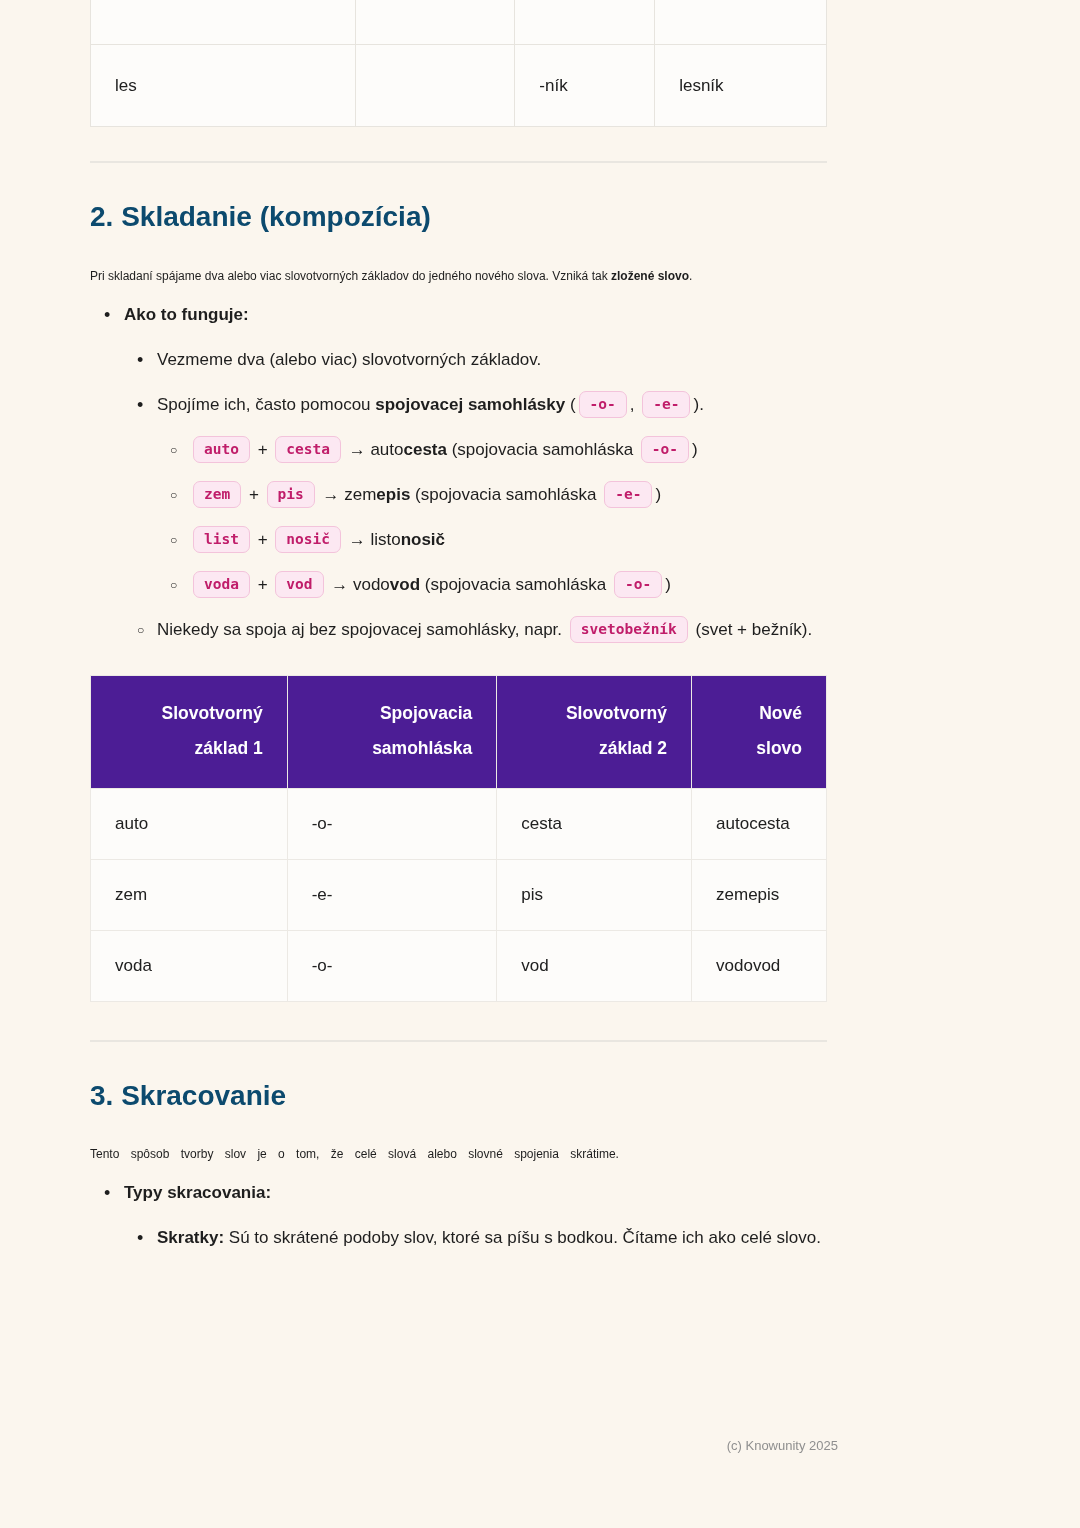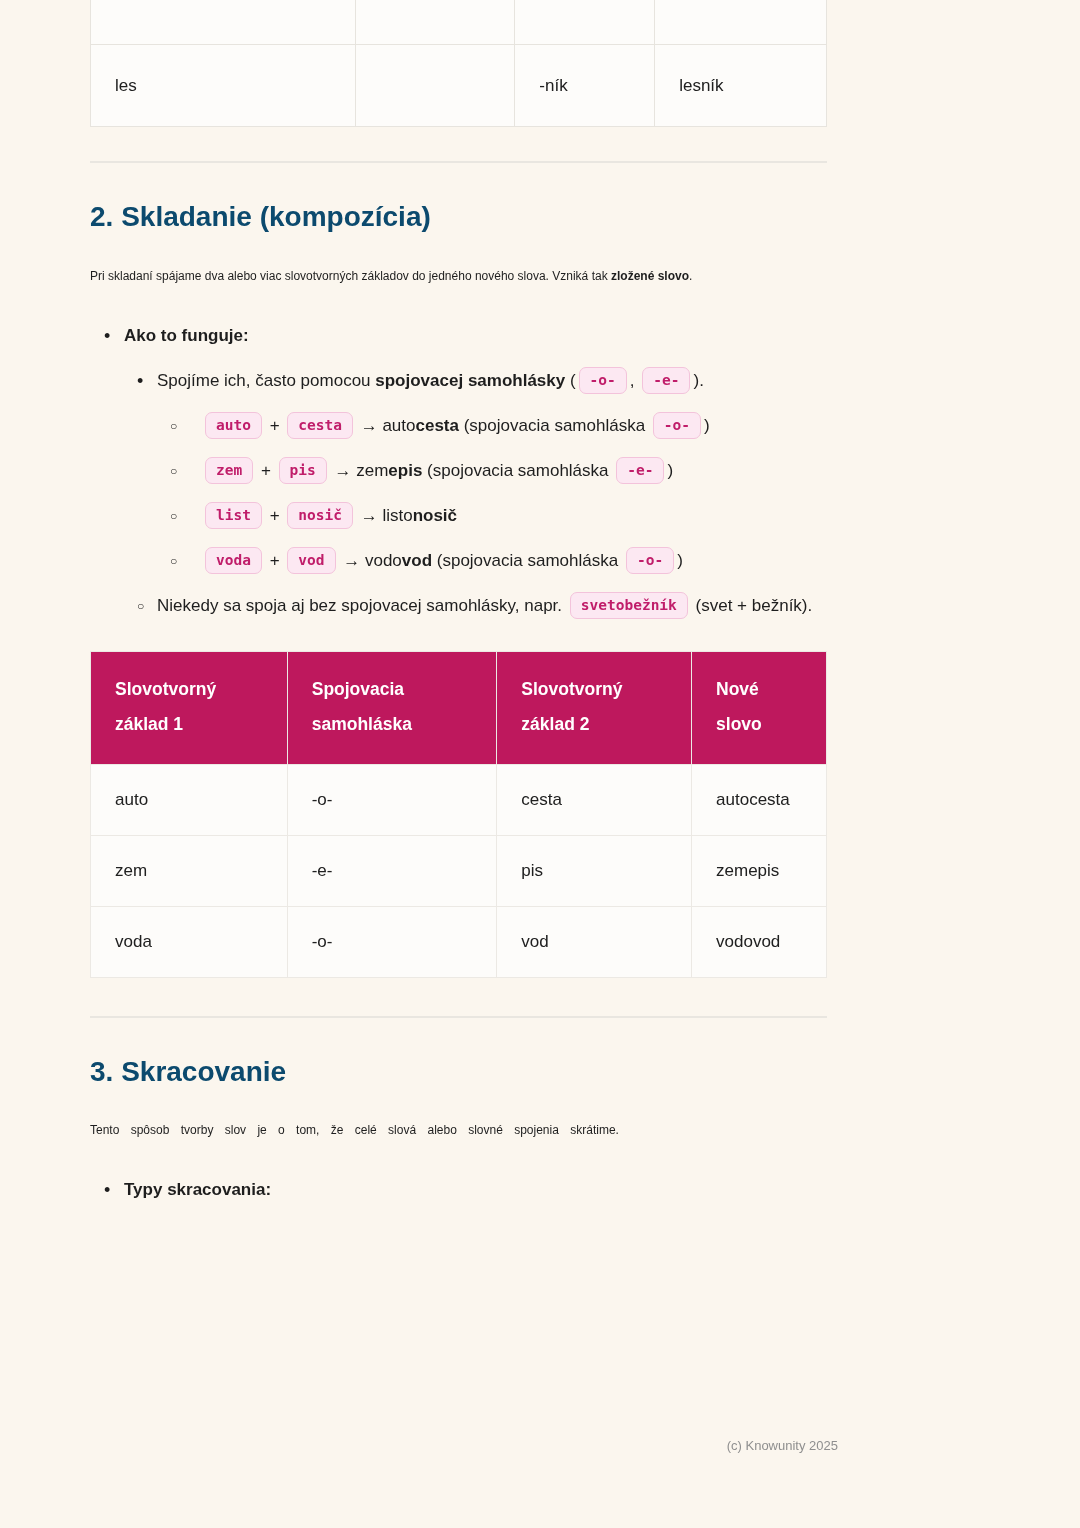--- a/index.html
+++ b/index.html
@@ -14,38 +14,38 @@
   .top-table .cut-row td { height:80px; }
 
   .divider { height:2px; background:#E9E6E0; }
   .divider.d1 { margin-top:34px; }
   .divider.d2 { margin-top:38px; }
 
   h2.sec { color:#0c4a6e; font-size:28px; font-weight:700; line-height:1.2; margin-top:37px; }
   .para { margin-top:23px; font-size:12px; line-height:38px; color:#1E1E1E; }
   .p-justify { text-align:justify; word-spacing:8px; }
 
-  .blist { margin-top:25px; }
+  .blist { margin-top:4px; }
   .li { display:flex; margin-bottom:12px; font-size:17px; line-height:32px; color:#1E1E1E; }
   .li .marker { flex:0 0 20px; }
   .lvl1 { margin-left:14px; }
   .lvl2 { margin-left:47px; }
-  .lvl3 { margin-left:80px;gap:12px; }
+  .lvl3 { margin-left:80px; }
   .marker.disc::before { content:"•"; font-size:18px; }
   .marker.circ::before { content:"○"; font-size:12px; position:relative; top:-1px; }
   .li-text { flex:1 1 auto; }
 
   .seg-b { font-weight:700; }
   .seg-i { font-style:italic; }
   .chip { display:inline-block; background:#FCE8F2; border:1px solid #F3C3DB; border-radius:7px;
           padding:1px 10px 2px; margin:0 3px; font-family:"DejaVu Sans Mono","Liberation Mono",monospace;
           font-size:14.5px; font-weight:700; color:#C01D6A; line-height:22px; vertical-align:1px; }
 
   .ctable { width:100%; border-collapse:collapse; margin-top:28px; }
-  .ctable th { background:#be185d; color:#FFFFFF; text-align:left; font-size:17.5px; font-weight:700;
+  .ctable th { background:#4c1d95; color:#FFFFFF; text-align:right; font-size:17.5px; font-weight:700;
                padding:20px 24px 22px; line-height:35px; vertical-align:top; border:1px solid #ECE9E4; }
   .ctable td { background:#FDFCFA; border:1px solid #ECE9E4; font-size:17px; color:#202020;
                padding:25px 24px; }
 
   .stripe-line { position:absolute; left:974px; top:0; width:5px; height:1500px; background:#EE4E8B; }
   .stripe-band { position:absolute; left:979px; top:0; width:43px; height:1500px; background:#FBDAE7; }
 
   .footer { position:absolute; right:54px; top:1438px; font-size:13px; color:#8F8F8F; z-index:5; }
 </style>
 </head>
@@ -84,20 +84,24 @@
     <div class="divider d1"></div>
 
     <h2 class="sec">2. Skladanie (kompozícia)</h2>
 
     <div class="para"><span>Pri skladaní spájame dva alebo viac slovotvorných základov do jedného nového slova. Vzniká tak </span><span class="seg-b">zložené slovo</span><span>.</span></div>
 
     <div class="blist">
       <div class="li lvl1">
         <span class="marker disc"></span>
         <div class="li-text"><span class="seg-b">Ako to funguje:</span></div>
+      </div>
+      <div class="li lvl2">
+        <span class="marker disc"></span>
+        <div class="li-text"><span>Vezmeme dva (alebo viac) slovotvorných základov.</span></div>
       </div>
       <div class="li lvl2">
         <span class="marker disc"></span>
         <div class="li-text"><span>Spojíme ich, často pomocou </span><span class="seg-b">spojovacej samohlásky</span><span> (</span><span class="chip">-o-</span><span>, </span><span class="chip">-e-</span><span>).</span></div>
       </div>
       <div class="li lvl3">
         <span class="marker circ"></span>
         <div class="li-text"><span class="chip">auto</span><span> + </span><span class="chip">cesta</span><span> → auto</span><span class="seg-b">cesta</span><span> (spojovacia samohláska </span><span class="chip">-o-</span><span>)</span></div>
       </div>
       <div class="li lvl3">
@@ -157,19 +161,23 @@
 
     <h2 class="sec">3. Skracovanie</h2>
 
     <div class="para p-justify"><span>Tento spôsob tvorby slov je o tom, že celé slová alebo slovné spojenia skrátime.</span></div>
 
     <div class="blist">
       <div class="li lvl1">
         <span class="marker disc"></span>
         <div class="li-text"><span class="seg-b">Typy skracovania:</span></div>
       </div>
+      <div class="li lvl2">
+        <span class="marker disc"></span>
+        <div class="li-text"><span class="seg-b">Skratky:</span><span> Sú to skrátené podoby slov, ktoré sa píšu s bodkou. Čítame ich ako celé slovo.</span></div>
+      </div>
     </div>
 
   </div>
 
   <div class="footer">(c) Knowunity 2025</div>
 
 </div>
 
 </body></html>

